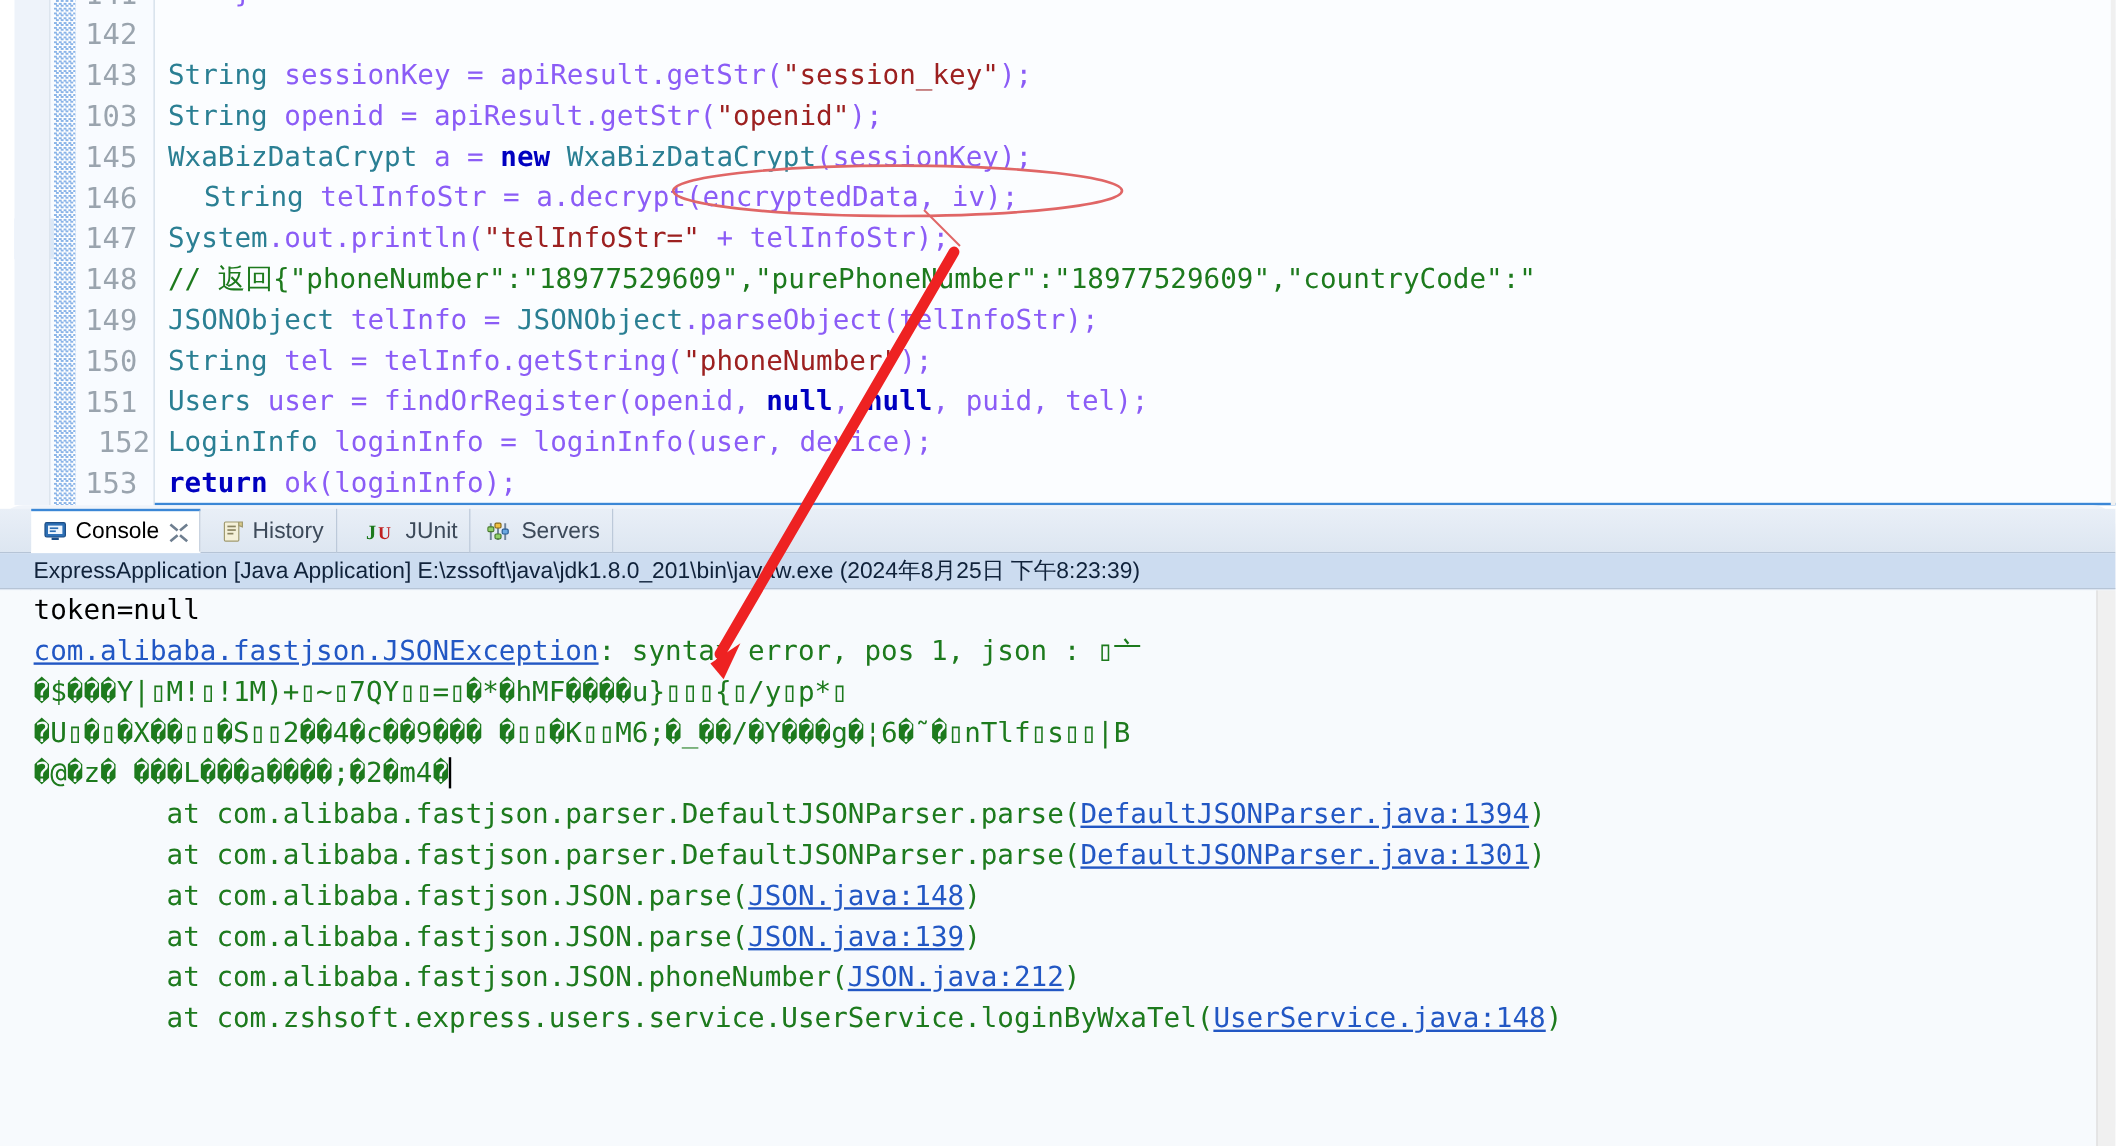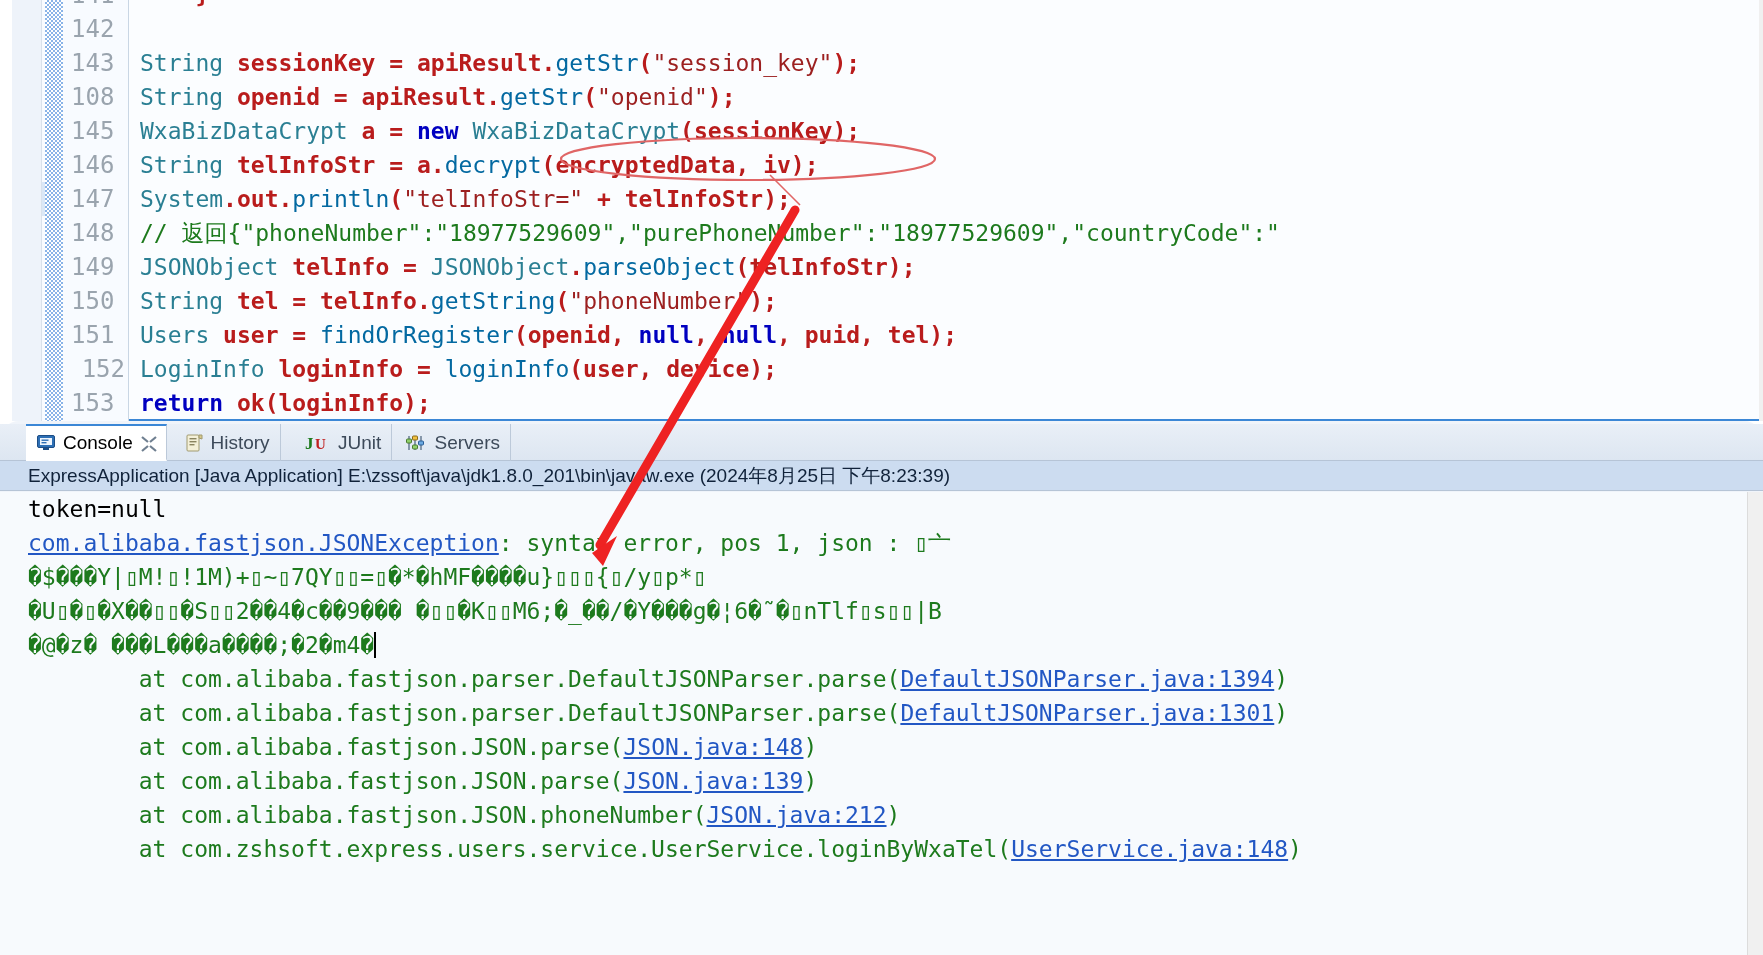--- a/index.html
+++ b/index.html
@@ -58,22 +58,22 @@
     white-space: pre;
     font-family: "DejaVu Sans Mono", monospace;
     font-size: 23px;
     color: #000000;
   }
 
   
   .t-type    { color: #2a7f93; }
   .t-kw      { color: #0000c0; font-weight: bold; }
   .t-str     { color: #9c2020; }
-  .t-method  { color: #0369a1; }
-  .t-plain   { color: #b91c1c; font-weight: bold; }
+  .t-method  { color: #8b5cf6; }
+  .t-plain   { color: #8b5cf6; }
   .t-cmt     { color: #1d7a1d; }
 
   .editor-bottom-border {
     position: absolute; left: 117px; top: 419px; width: 1646px; height: 3px;
     background: #3b87d6;
   }
   .editor-hscroll {
     position: absolute; left: 1747px; top: 0; width: 16px; height: 421px;
     background: #f0f0f0;
   }
@@ -174,26 +174,26 @@
     <div class="gutter-sep"></div>
     <div class="code-area" id="code-area"></div>
     <div class="editor-bottom-border"></div>
     <div class="editor-hscroll"></div>
   <div class="ln" style="top: -22px;">141</div>
       <div class="code-text" style="top: -22px;"><span class="t-plain">    }</span></div>
       <div class="ln" style="top: 12px;">142</div>
       <div class="code-text" style="top: 12px;"><span class="t-plain"></span></div>
       <div class="ln" style="top: 46px;">143</div>
       <div class="code-text" style="top: 46px;"><span class="t-type">String</span><span class="t-plain"> sessionKey = apiResult.</span><span class="t-method">getStr</span><span class="t-plain">(</span><span class="t-str">"session_key"</span><span class="t-plain">);</span></div>
-      <div class="ln" style="top: 80px;">108</div>
+      <div class="ln" style="top: 80px;">103</div>
       <div class="code-text" style="top: 80px;"><span class="t-type">String</span><span class="t-plain"> openid = apiResult.</span><span class="t-method">getStr</span><span class="t-plain">(</span><span class="t-str">"openid"</span><span class="t-plain">);</span></div>
       <div class="ln" style="top: 114px;">145</div>
       <div class="code-text" style="top: 114px;"><span class="t-type">WxaBizDataCrypt</span><span class="t-plain"> a = </span><span class="t-kw">new</span><span class="t-plain"> </span><span class="t-type">WxaBizDataCrypt</span><span class="t-plain">(sessionKey);</span></div>
       <div class="ln" style="top: 148px;">146</div>
-      <div class="code-text" style="top: 148px;"><span class="t-type">String</span><span class="t-plain"> telInfoStr = a.</span><span class="t-method">decrypt</span><span class="t-plain">(encryptedData, iv);</span></div>
+      <div class="code-text" style="top: 148px; margin-left: 30px;"><span class="t-type">String</span><span class="t-plain"> telInfoStr = a.</span><span class="t-method">decrypt</span><span class="t-plain">(encryptedData, iv);</span></div>
       <div class="ln" style="top: 182px;">147</div>
       <div class="code-text" style="top: 182px;"><span class="t-type">System</span><span class="t-plain">.out.</span><span class="t-method">println</span><span class="t-plain">(</span><span class="t-str">"telInfoStr="</span><span class="t-plain"> + telInfoStr);</span></div>
       <div class="ln" style="top: 216px;">148</div>
       <div class="code-text" style="top: 216px;"><span class="t-cmt">// 返回{"phoneNumber":"18977529609","purePhoneNumber":"18977529609","countryCode":"</span></div>
       <div class="ln" style="top: 250px;">149</div>
       <div class="code-text" style="top: 250px;"><span class="t-type">JSONObject</span><span class="t-plain"> telInfo = </span><span class="t-type">JSONObject</span><span class="t-plain">.</span><span class="t-method">parseObject</span><span class="t-plain">(telInfoStr);</span></div>
       <div class="ln" style="top: 284px;">150</div>
       <div class="code-text" style="top: 284px;"><span class="t-type">String</span><span class="t-plain"> tel = telInfo.</span><span class="t-method">getString</span><span class="t-plain">(</span><span class="t-str">"phoneNumber"</span><span class="t-plain">);</span></div>
       <div class="ln" style="top: 318px;">151</div>
       <div class="code-text" style="top: 318px;"><span class="t-type">Users</span><span class="t-plain"> user = </span><span class="t-method">findOrRegister</span><span class="t-plain">(openid, </span><span class="t-kw">null</span><span class="t-plain">, </span><span class="t-kw">null</span><span class="t-plain">, puid, tel);</span></div>

